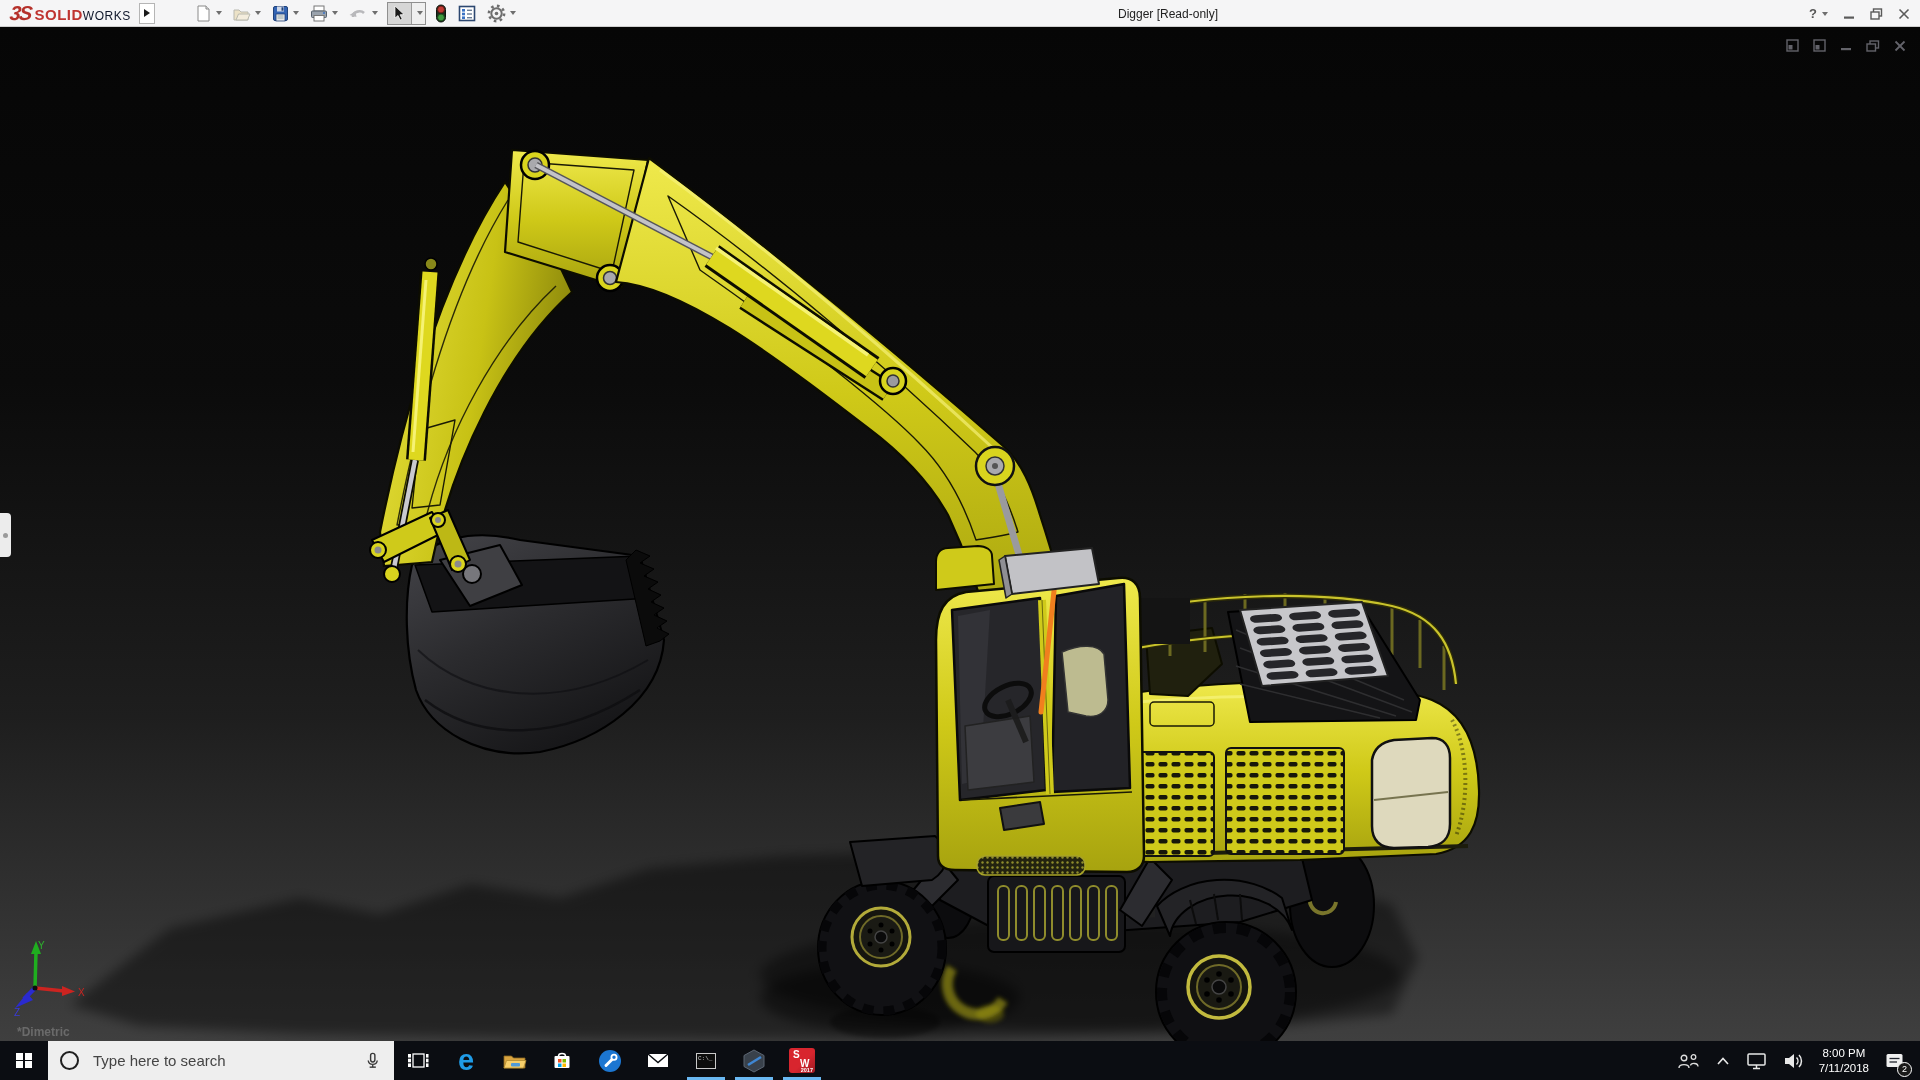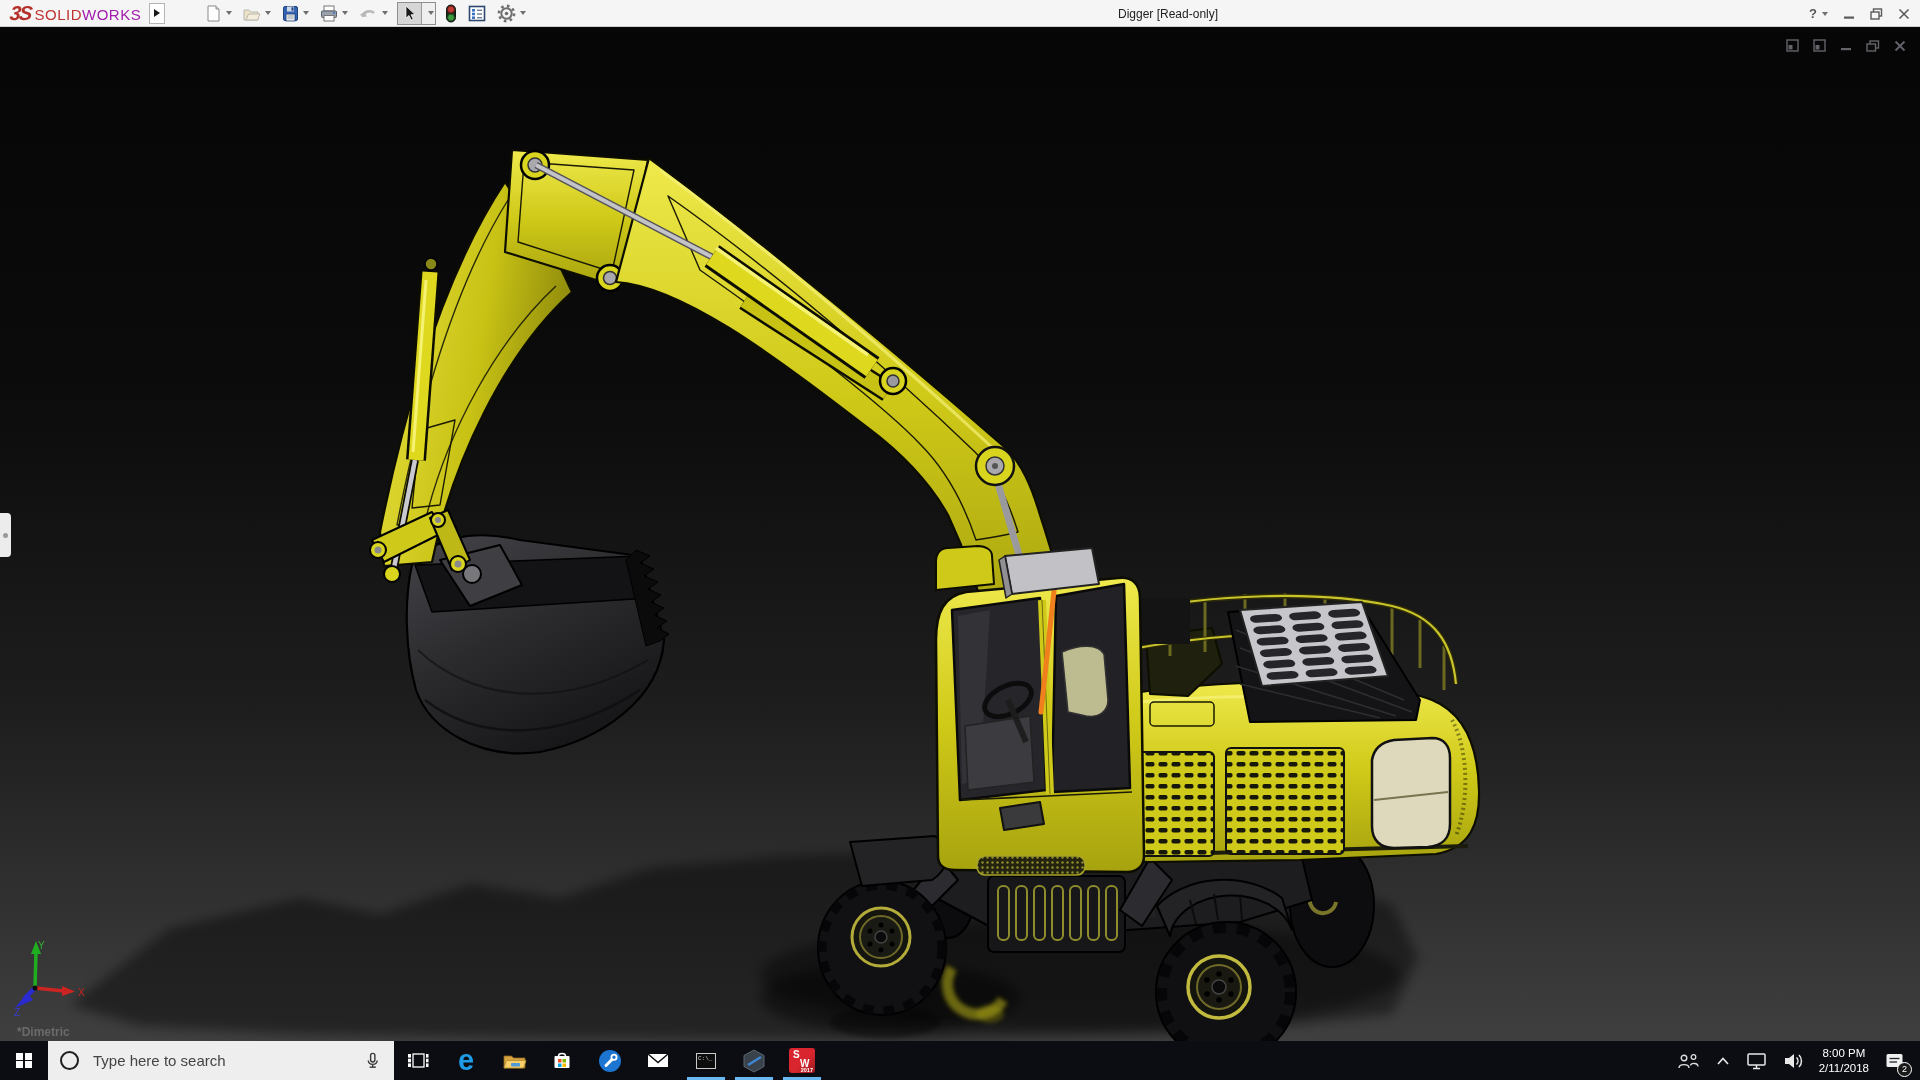--- a/index.html
+++ b/index.html
@@ -5,22 +5,22 @@
   html,body{margin:0;padding:0;width:1920px;height:1080px;overflow:hidden;
     font-family:"Liberation Sans",sans-serif;background:#000;}
   *{box-sizing:border-box;}
 
   
   .titlebar{position:absolute;left:0;top:0;width:1920px;height:27px;background:#f5f5f6;
     border-bottom:1px solid #cfcfcf;display:flex;align-items:center;}
   .logo{display:flex;align-items:baseline;margin-left:10px;}
   .logo-mark{font-size:20px;font-weight:bold;font-style:italic;color:#b5302a;
     transform:skewX(-8deg);letter-spacing:-2px;line-height:20px;}
-  .logo-bold{font-size:15px;font-weight:normal;color:#bf3430;letter-spacing:.5px;margin-left:4px;}
-  .logo-light{font-size:15px;color:#a21caf;letter-spacing:.5px;}
+  .logo-bold{font-size:15px;font-weight:bold;color:#bf3430;letter-spacing:.5px;margin-left:4px;}
+  .logo-light{font-size:12px;color:#0f172a;letter-spacing:.5px;}
   .flyout{width:16px;height:21px;border:1px solid #b5b5b5;background:#fff;margin-left:8px;
     display:flex;align-items:center;justify-content:center;}
   .flyout-tri{width:0;height:0;border-left:6px solid #1a1a1a;border-top:4.5px solid transparent;
     border-bottom:4.5px solid transparent;}
   .toolbar{display:flex;align-items:center;margin-left:38px;height:27px;}
   .tool{display:flex;align-items:center;margin-right:7px;padding:2px;}
   .dd{width:0;height:0;border-left:3.5px solid transparent;border-right:3.5px solid transparent;
     border-top:4px solid #6e6e6e;margin-left:4px;}
   .sel-box{display:flex;align-items:stretch;border:1px solid #8f8f8f;height:23px;margin-right:7px;}
   .sel-left{width:23px;background:#d6d6d6;display:flex;align-items:center;justify-content:center;}
@@ -597,21 +597,21 @@
       <line x1="8" y1="17.5" x2="15" y2="17.5" stroke="#e8e8e8" stroke-width="1.5"></line>
       <line x1="11.5" y1="14" x2="11.5" y2="17.5" stroke="#e8e8e8" stroke-width="1.5"></line>
     </svg>
     <svg width="24" height="20" viewBox="0 0 24 20">
       <polygon points="3,7 7,7 12,3 12,17 7,13 3,13" fill="#e8e8e8"></polygon>
       <path d="M14.5,6.5 A 5 5 0 0 1 14.5,13.5" fill="none" stroke="#e8e8e8" stroke-width="1.5"></path>
       <path d="M17,4 A 8.5 8.5 0 0 1 17,16" fill="none" stroke="#e8e8e8" stroke-width="1.5"></path>
     </svg>
     <div class="clock">
       <div>8:00 PM</div>
-      <div>2/11/2018</div>
+      <div>7/11/2018</div>
     </div>
     <div class="ac-wrap">
       <svg width="22" height="20">
         <rect x="2.5" y="3" width="16" height="13" rx="1.5" fill="#f0f0f0"></rect>
         <line x1="5.5" y1="7.5" x2="15.5" y2="7.5" stroke="#20242c" stroke-width="1.3"></line>
         <line x1="5.5" y1="11" x2="13" y2="11" stroke="#20242c" stroke-width="1.3"></line>
       </svg>
       <span class="badge">2</span>
     </div>
   </div>

